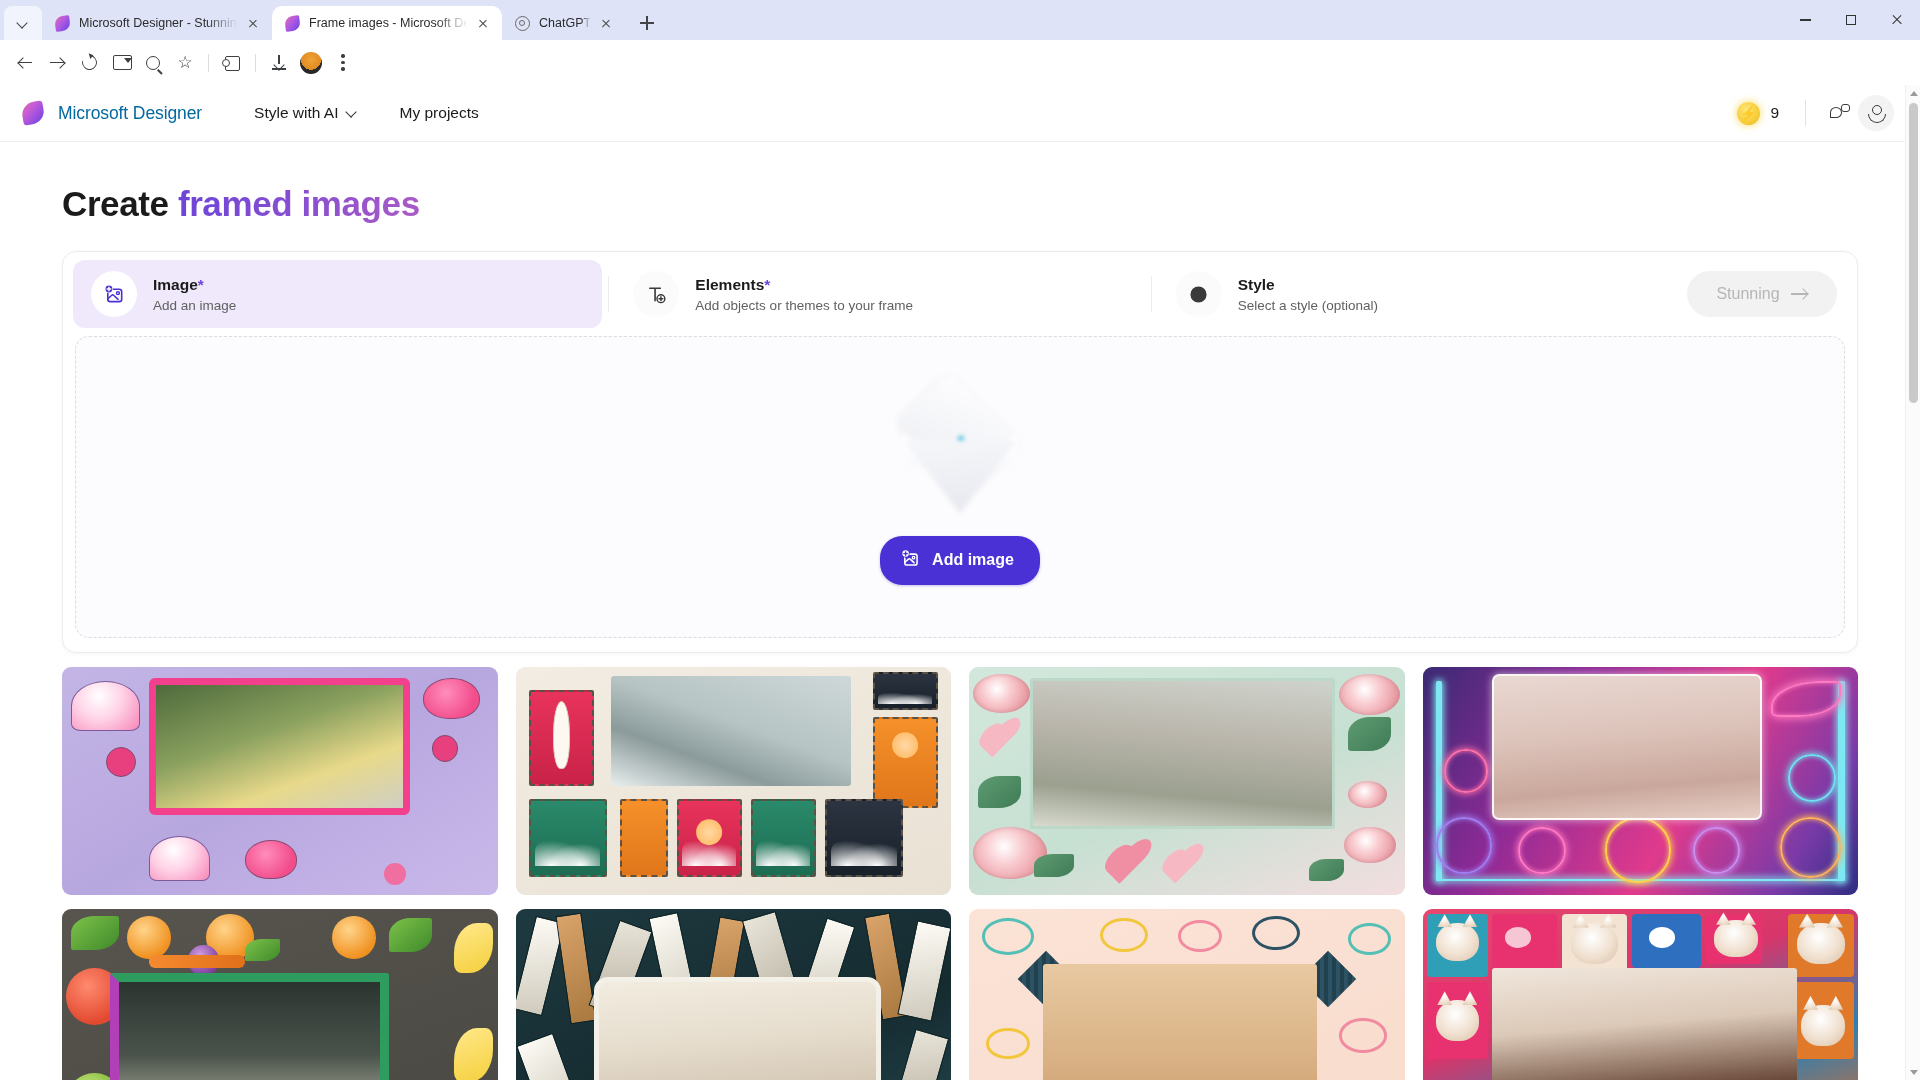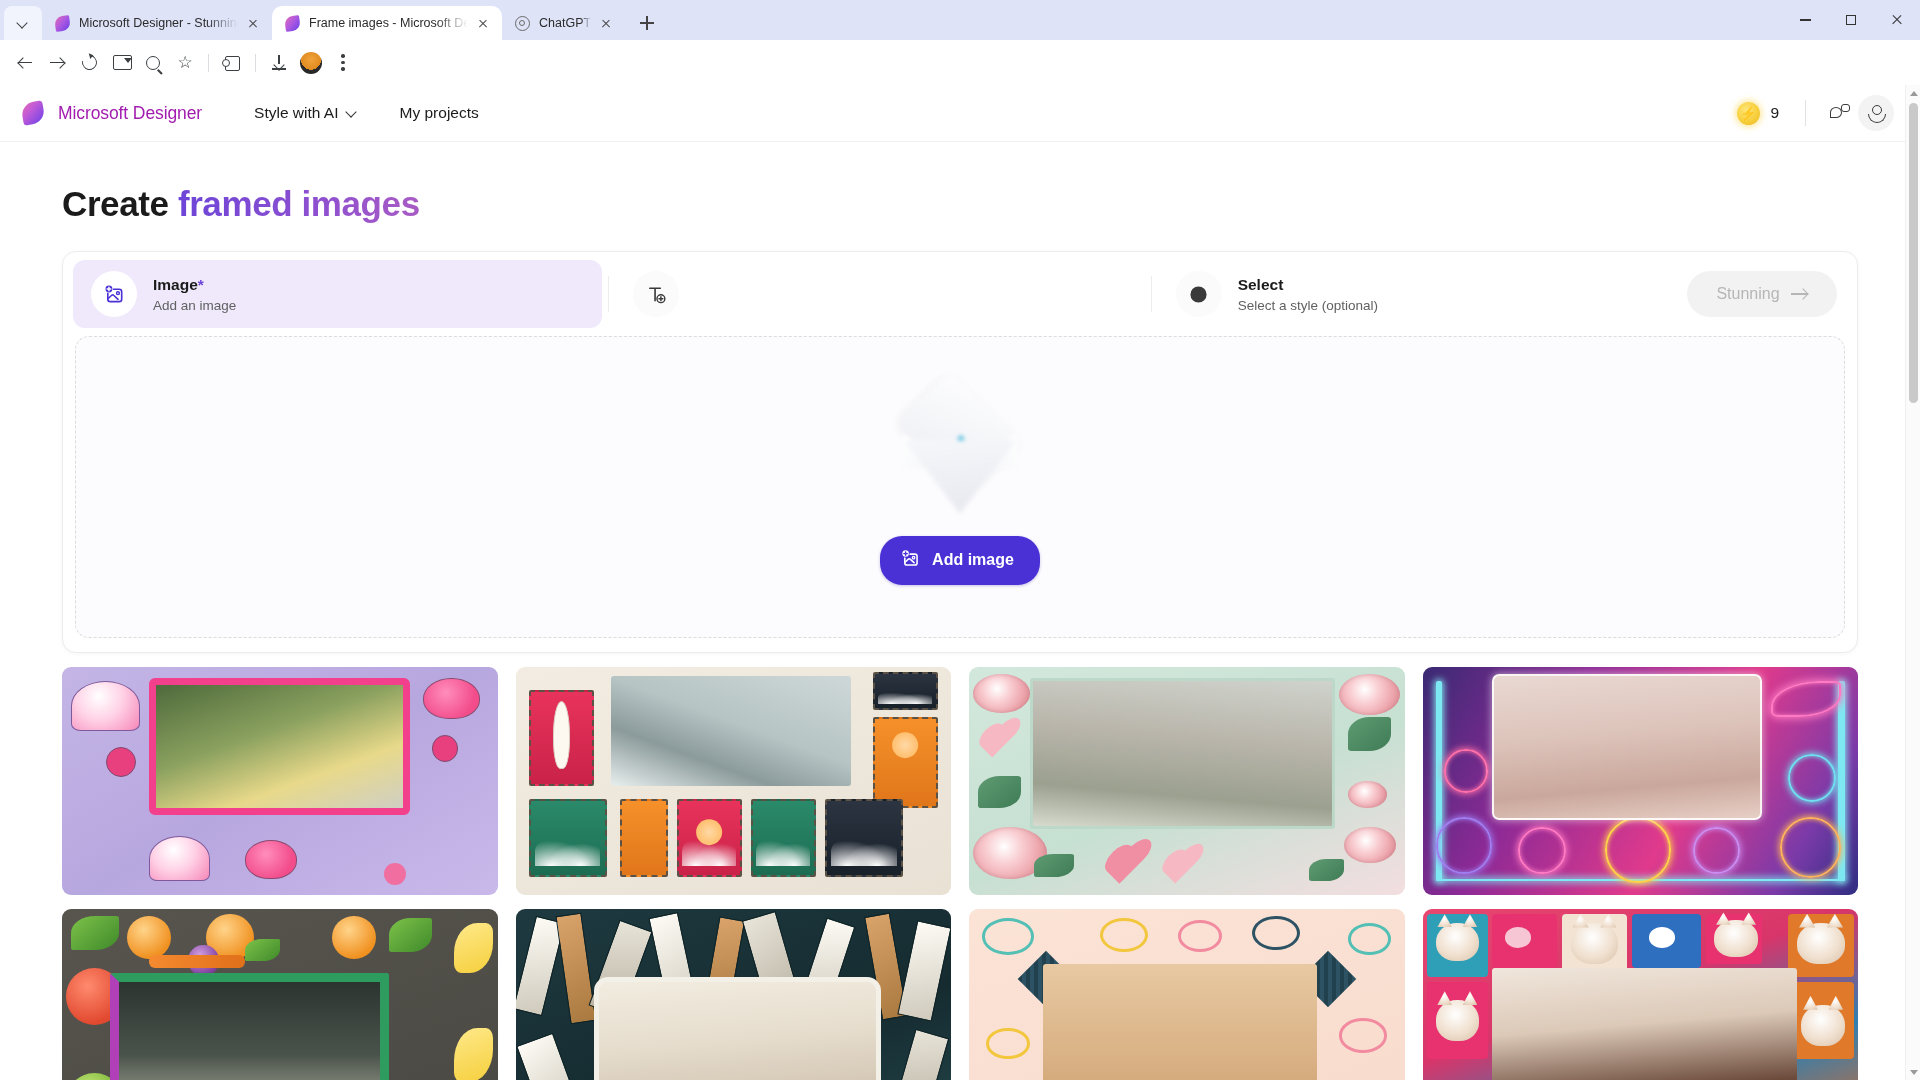--- a/index.html
+++ b/index.html
@@ -221,21 +221,21 @@
     border-bottom: 1px solid #f0f0f0;
     position: relative;
   }
   .brand { display: flex; align-items: center; gap: 14px; cursor: pointer; }
   .brand-logo {
     width: 22px; height: 22px;
     background: linear-gradient(140deg,#e86bb0 0%,#c05ad8 40%,#6640e8 100%);
     border-radius: 60% 14% 60% 14%;
     transform: rotate(-10deg);
   }
-  .brand-name { font-size: 17.5px; color: #a21caf; letter-spacing: -0.1px; }
+  .brand-name { font-size: 17.5px; color: #0369a1; letter-spacing: -0.1px; }
   .nav-item {
     font-size: 15.5px; color: #1b1b1b;
     display: flex; align-items: center; gap: 8px;
     cursor: pointer; padding: 6px 10px; border-radius: 6px;
   }
   .nav-create { margin-left: 42px; }
   .nav-projects { margin-left: 22px; }
   .nav-chev {
     width: 11px; height: 11px; position: relative; top: -1px;
   }
@@ -816,34 +816,38 @@
           <div class="step-sep"></div>
 
           <div class="step">
             <span class="step-icon">
               <svg width="23" height="23" viewBox="0 0 24 24" fill="none">
                 <path d="M5 5.5h11M10.5 5.5v13" stroke="#3a3a3a" stroke-width="1.7" stroke-linecap="round"></path>
                 <circle cx="16.6" cy="16.4" r="4.1" fill="#ffffff" stroke="#3a3a3a" stroke-width="1.5"></circle>
                 <path d="M16.6 14.4v4M14.6 16.4h4" stroke="#3a3a3a" stroke-width="1.5" stroke-linecap="round"></path>
               </svg>
             </span>
+            <span class="step-text">
+              <span class="step-title"><span>Elements</span><span class="req">*</span></span>
+              <span class="step-sub" style="display:block">Add objects or themes to your frame</span>
+            </span>
           </div>
 
           <div class="step-sep"></div>
 
           <div class="step">
             <span class="step-icon">
               <svg width="23" height="23" viewBox="0 0 24 24" fill="none">
                 <circle cx="12" cy="12" r="7.6" stroke="#3a3a3a" stroke-width="1.7"></circle>
                 <path d="M12 4.4a7.6 7.6 0 0 1 0 15.2z" fill="#3a3a3a" opacity="0"></path>
                 <path d="M12 4.4A7.6 7.6 0 0 0 12 19.6 6.1 6.1 0 0 0 12 4.4z" fill="#3a3a3a"></path>
               </svg>
             </span>
             <span class="step-text">
-              <span class="step-title"><span>Select</span><span class="req"></span></span>
+              <span class="step-title"><span>Style</span><span class="req"></span></span>
               <span class="step-sub" style="display:block">Select a style (optional)</span>
             </span>
           </div>
 
           <div class="generate-btn">
             <span>Stunning</span>
             <span class="gen-arrow"></span>
           </div>
         </div>
 

